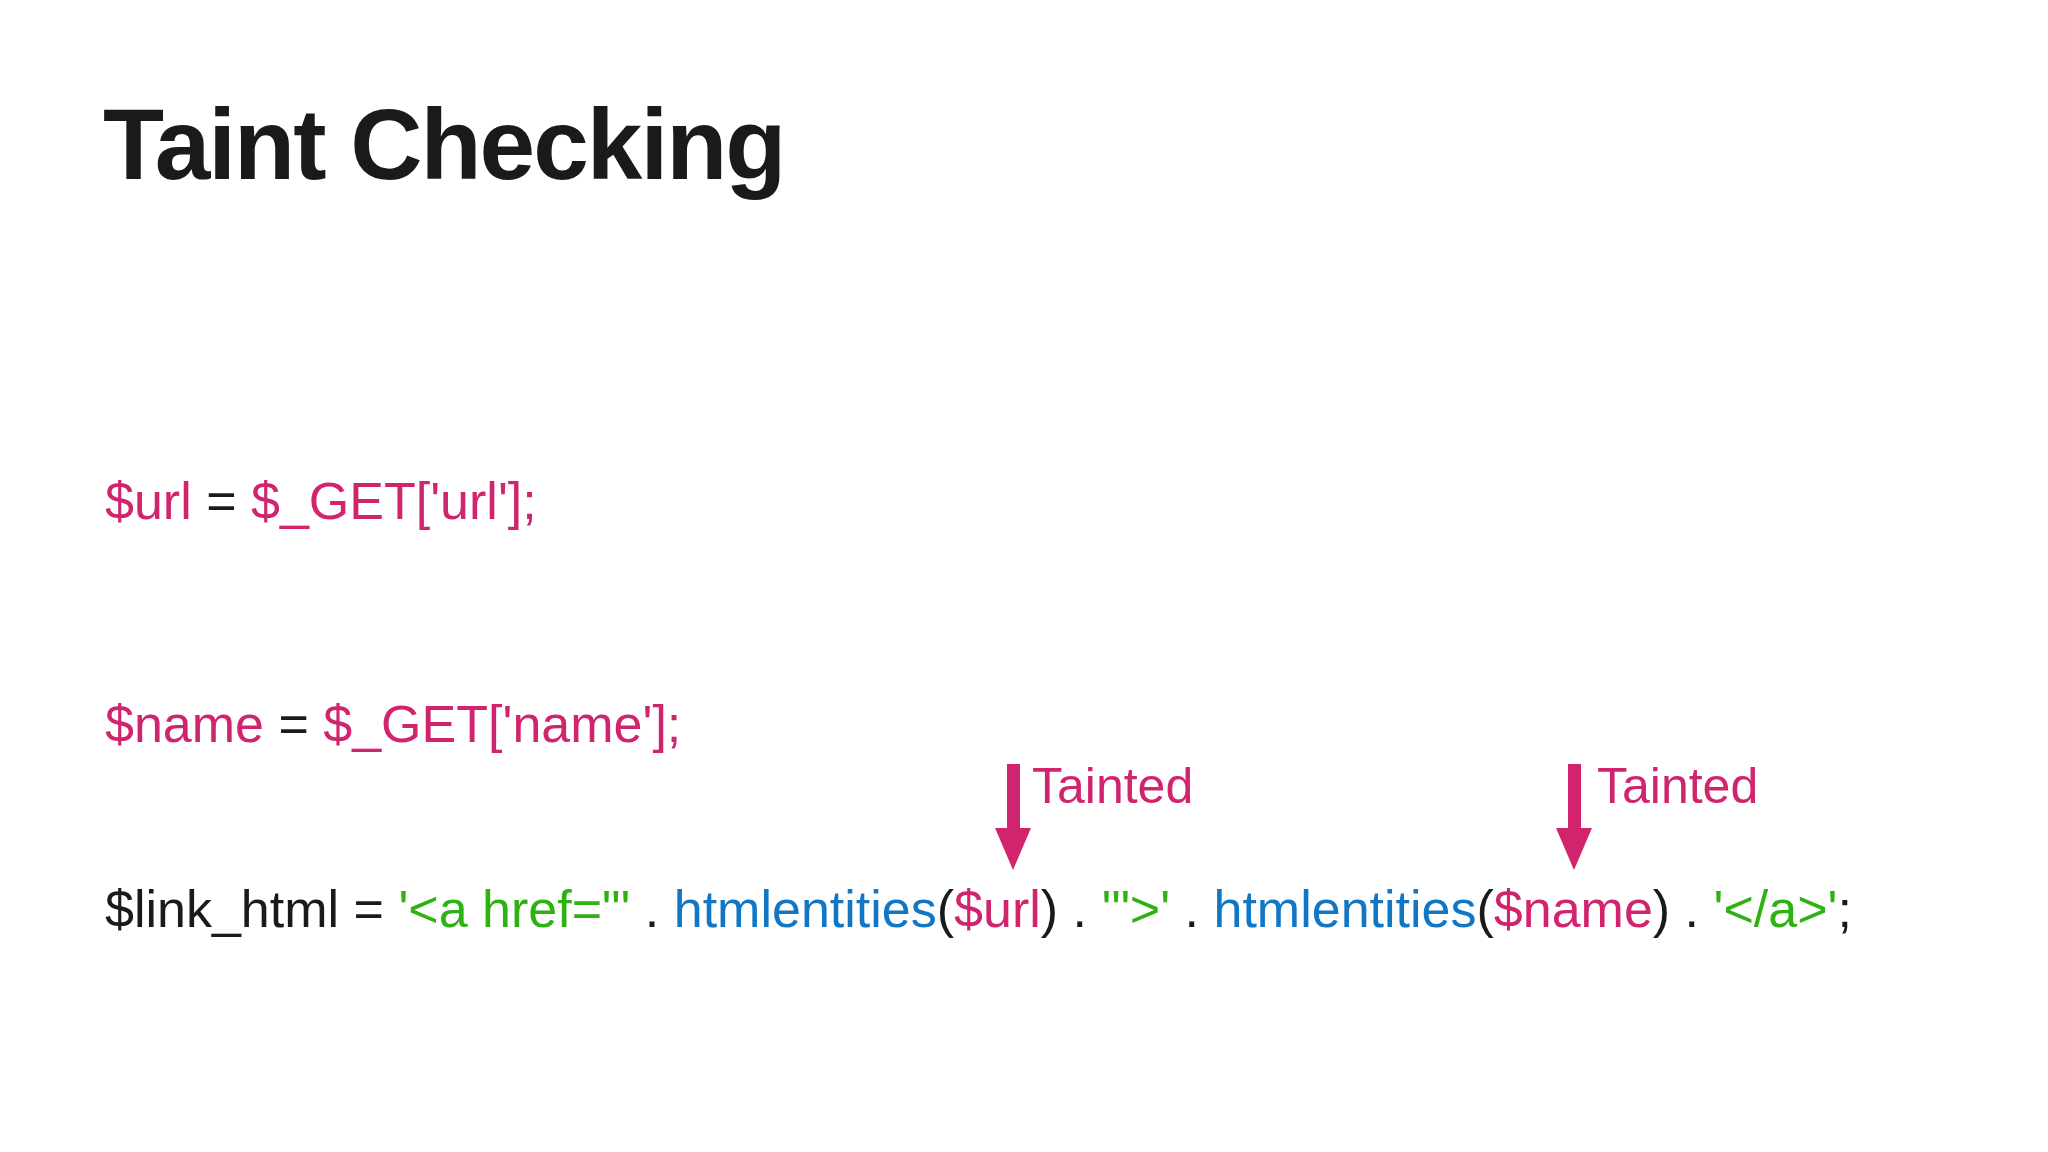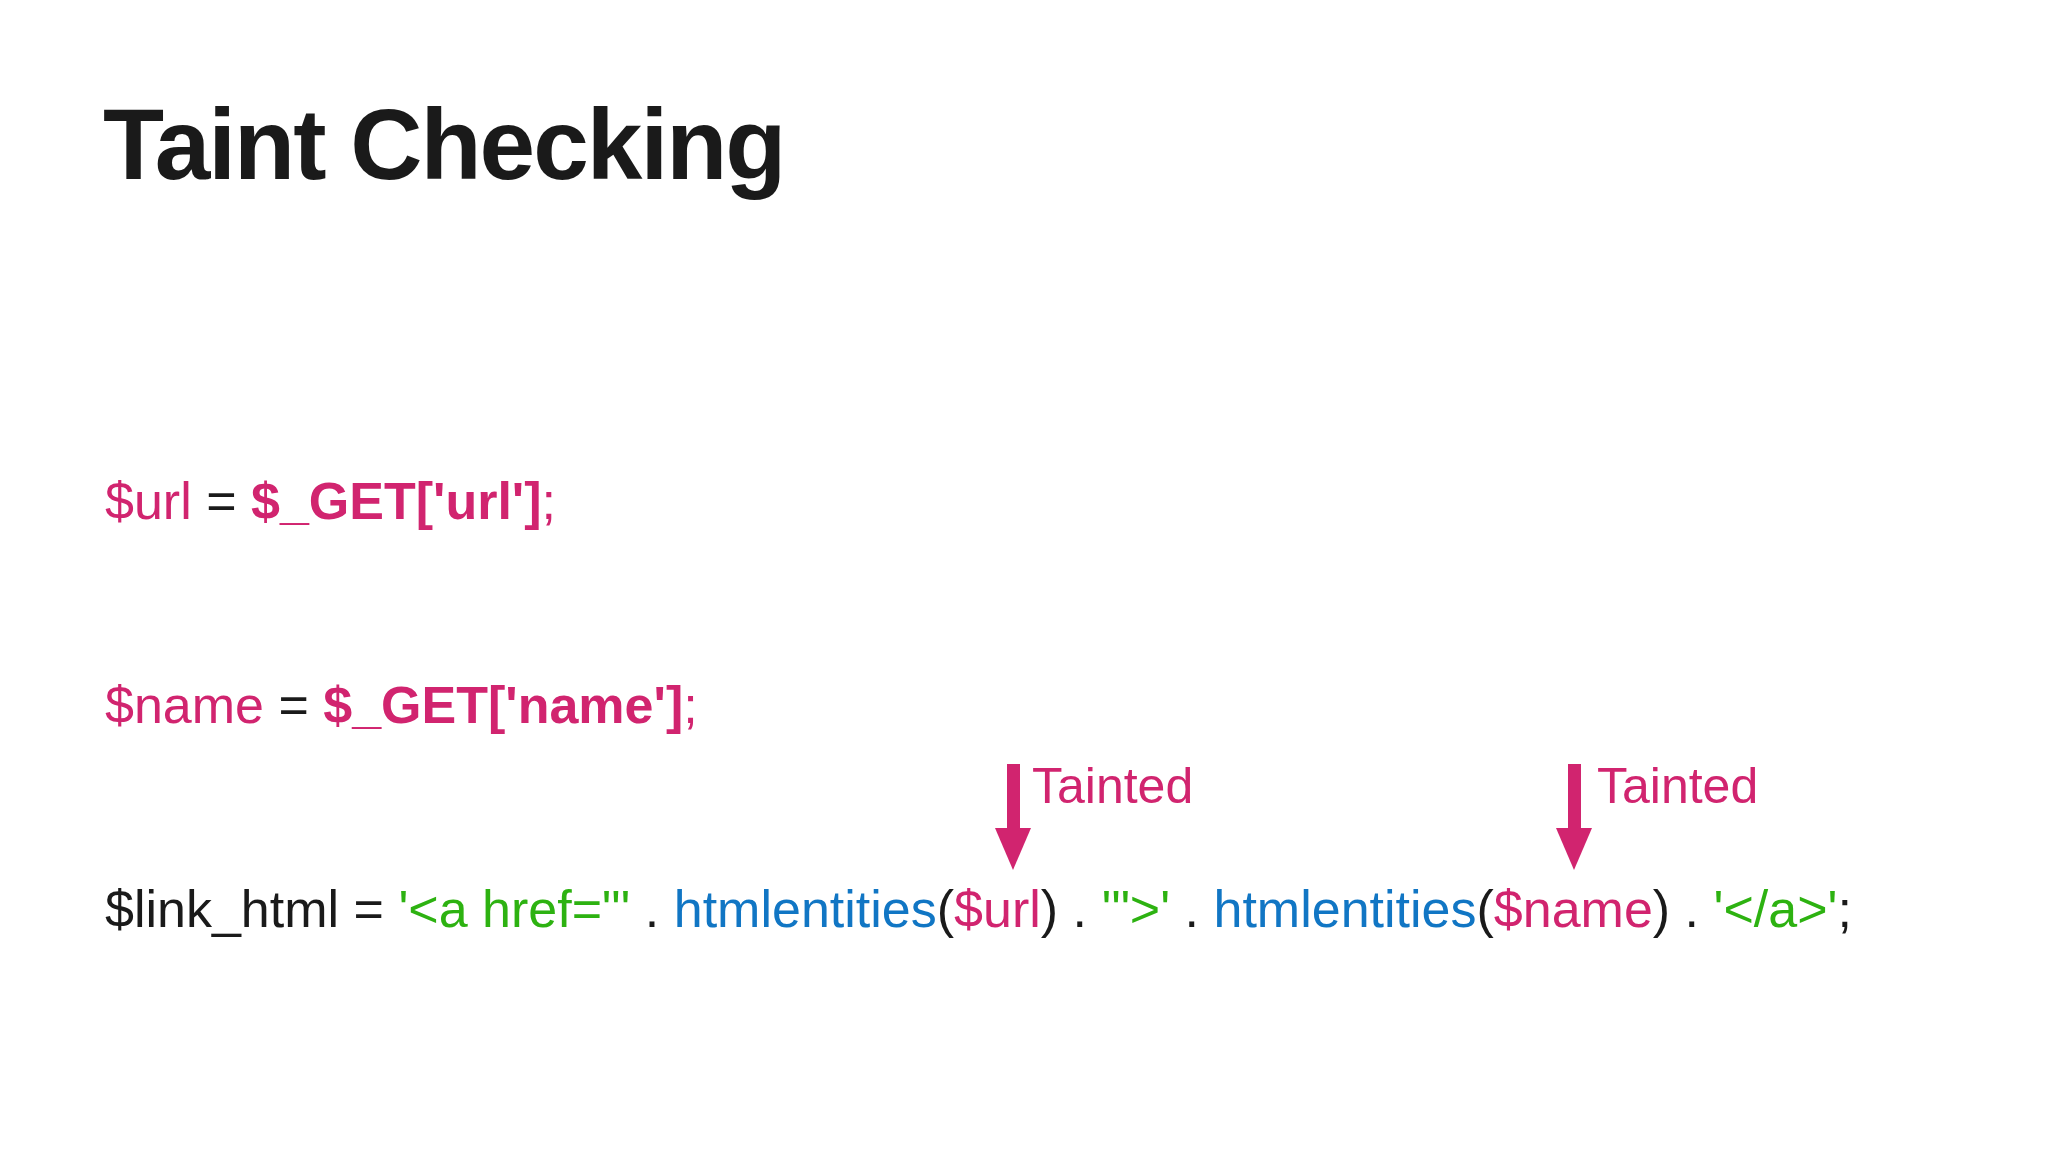--- a/index.html
+++ b/index.html
@@ -33,26 +33,26 @@
   }
   .code {
     position: absolute;
     left: 105px;
     font-size: 52px;
     line-height: 1;
     white-space: pre;
     color: var(--text, #1a1a1a);
   }
   .code-line-1 { top: 475px; }
-  .code-line-2 { top: 679px; }
+  .code-line-2 { top: 698px; }
   .code-line-3 { top: 883px; }
 
   .c-black { color: var(--text, #1a1a1a); }
   .c-pink  { color: var(--pink, #d1246f); }
-  .c-pinkb { color: var(--pink, #d1246f); font-weight: bold; }
+  .c-pinkb { color: var(--pink, #d1246f); font-weight: normal; }
   .c-green { color: var(--green, #2db211); }
   .c-blue  { color: var(--blue, #1176c4); }
 
   .annot-label {
     position: absolute;
     font-size: 50px;
     line-height: 1;
     color: var(--pink, #d1246f);
     top: 761px;
   }

